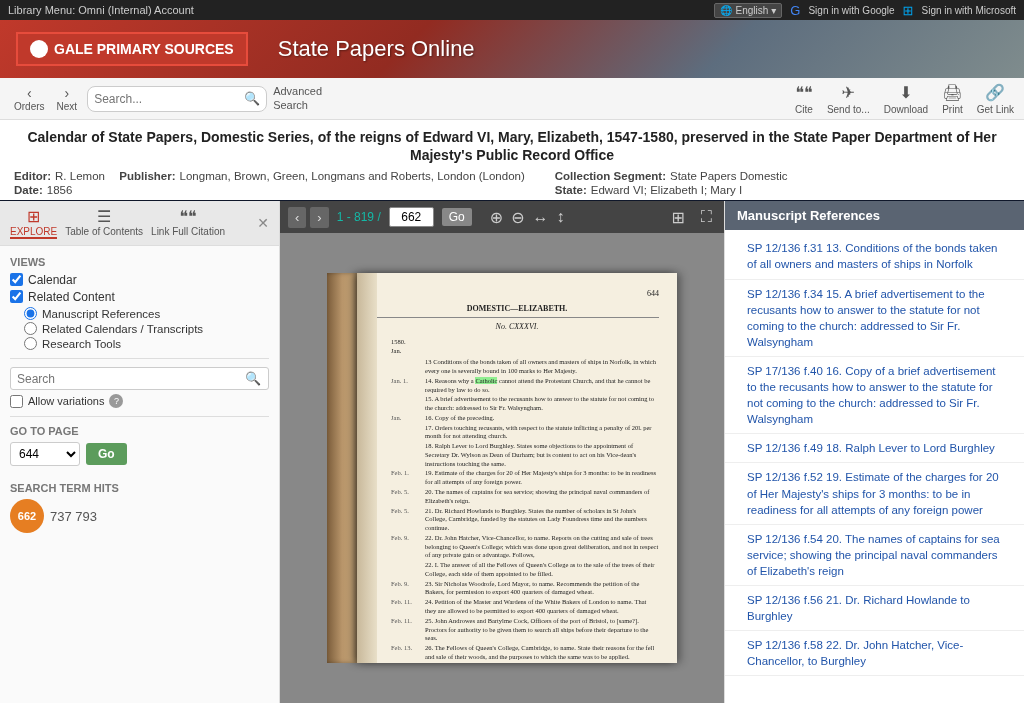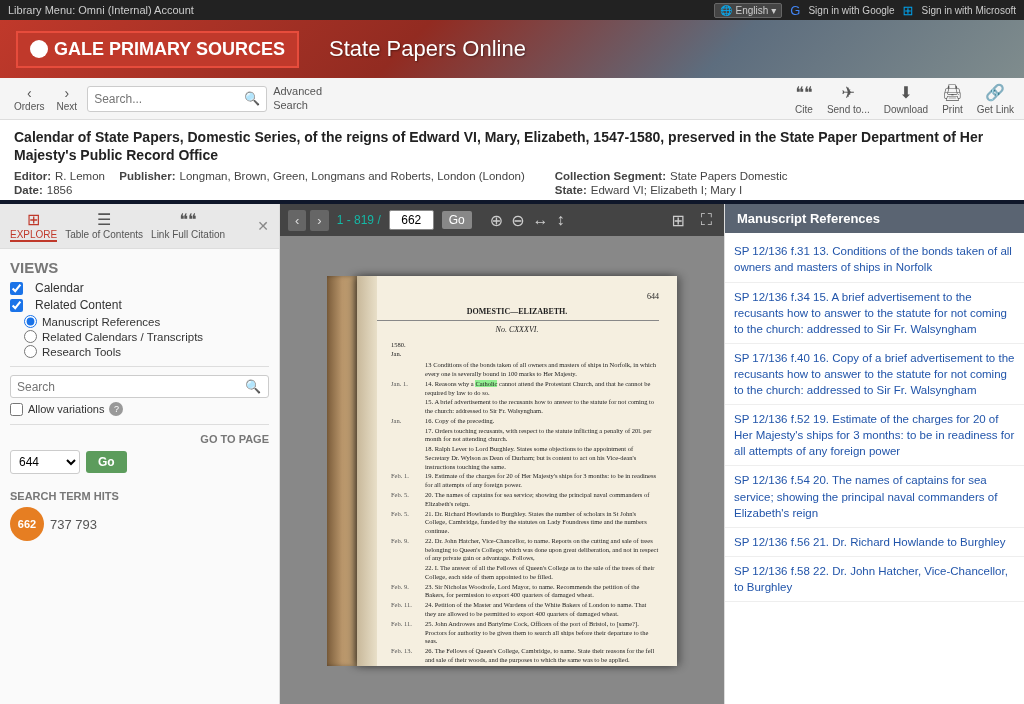--- a/index.html
+++ b/index.html
@@ -50,21 +50,21 @@
       display: flex;
       align-items: center;
       padding: 0 16px;
       position: relative;
     }
     .gale-logo {
       background: #c0392b;
       border: 2px solid #e74c3c;
       color: #fff;
       font-weight: bold;
-      font-size: 18px;
+      font-size: 14px;
       padding: 6px 12px;
       display: flex;
       align-items: center;
       gap: 6px;
       white-space: nowrap;
     }
     .gale-logo .circle-icon {
       width: 18px;
       height: 18px;
       background: #fff;
@@ -106,21 +106,21 @@
       border: none;
       background: none;
     }
     .nav-btn .arrow { font-size: 14px; }
     .search-box {
       display: flex;
       align-items: center;
       border: 1px solid #ccc;
       background: #fff;
       padding: 3px 6px;
-      border-radius: 3px;
+      border-radius: 8px;
       width: 180px;
       height: 26px;
     }
     .search-box input {
       border: none;
       outline: none;
       font-size: 12px;
       width: 100%;
       background: transparent;
     }
@@ -146,21 +146,22 @@
       cursor: pointer;
       border: none;
       background: none;
       gap: 2px;
     }
     .action-icon { font-size: 16px; }
 
     
     .doc-info {
       padding: 8px 14px 4px;
-      border-bottom: 4px solid #0f172a;
+      border-bottom: 1px solid #0f172a;
+      text-align: center;
     }
     .doc-title {
       font-size: 14px;
       font-weight: bold;
       color: #222;
       margin-bottom: 6px;
       line-height: 1.3;
     }
     .doc-meta {
       display: flex;
@@ -206,42 +207,42 @@
       align-items: center;
       font-size: 10px;
       color: #555;
       cursor: pointer;
     }
     .explore-tab .tab-icon { font-size: 16px; }
     .explore-tab.active { color: #c0392b; border-bottom: 2px solid #c0392b; }
     .close-btn { cursor: pointer; font-size: 14px; color: #888; border: none; background: none; }
 
     .explore-body { padding: 10px; overflow-y: auto; flex: 1; }
-    .section-label { font-size: 15px; font-weight: bold; color: #777; margin-bottom: 5px; text-transform: uppercase; }
-    .view-item { display: flex; align-items: flex-end; gap: 12px; margin-bottom: 3px; font-size: 12px; cursor: pointer; }
+    .section-label { font-size: 11px; font-weight: bold; color: #777; margin-bottom: 5px; text-transform: uppercase; }
+    .view-item { display: flex; align-items: flex-start; gap: 5px; margin-bottom: 3px; font-size: 12px; cursor: pointer; }
     .view-item input[type=checkbox] { accent-color: #1a73e8; }
     .radio-item { display: flex; align-items: center; gap: 5px; margin-bottom: 2px; font-size: 11.5px; cursor: pointer; margin-left: 14px; }
     .radio-item input[type=radio] { accent-color: #1a73e8; }
     .divider { border: none; border-top: 1px solid #ddd; margin: 8px 0; }
 
     .search-field {
       display: flex;
       align-items: center;
       border: 1px solid #ccc;
       border-radius: 3px;
       background: #fff;
       padding: 3px 6px;
       margin-bottom: 4px;
     }
     .search-field input { border: none; outline: none; font-size: 12px; flex: 1; }
     .allow-variations { display: flex; align-items: center; gap: 5px; font-size: 11px; margin-bottom: 8px; }
     .allow-variations input[type=checkbox] { accent-color: #1a73e8; }
     .help-icon { width: 14px; height: 14px; border-radius: 50%; background: #999; color: #fff; font-size: 9px; display: inline-flex; align-items: center; justify-content: center; cursor: pointer; }
 
-    .go-to-page-label { font-size: 11px; font-weight: bold; color: #777; text-transform: uppercase; margin-bottom: 5px; text-align: right; }
+    .go-to-page-label { font-size: 11px; font-weight: bold; color: #777; text-transform: uppercase; margin-bottom: 5px; }
     .goto-row { display: flex; align-items: center; gap: 6px; }
     .page-select {
       border: 1px solid #ccc;
       border-radius: 3px;
       padding: 3px 4px;
       font-size: 12px;
       background: #fff;
       width: 70px;
     }
     .go-btn {
@@ -351,21 +352,21 @@
       padding: 7px 12px;
       font-size: 13px;
       font-weight: bold;
     }
     .ref-scroll {
       overflow-y: auto;
       flex: 1;
       padding: 4px 0;
     }
     .ref-item {
-      padding: 6px 9px;
+      padding: 6px 22px;
       font-size: 11.5px;
       color: #2255aa;
       border-bottom: 1px solid #eee;
       cursor: pointer;
       line-height: 1.4;
     }
   </style>
 </head>
 <body>
 
@@ -639,20 +640,21 @@
       </div>
     </div>
   </div>
 
   <div class="ref-panel">
     <div class="ref-header">Manuscript References</div>
     <div class="ref-scroll">
       <div class="ref-item">SP 12/136 f.31 13. Conditions of the bonds taken of all owners and masters of ships in Norfolk</div>
       <div class="ref-item">SP 12/136 f.34 15. A brief advertisement to the recusants how to answer to the statute for not coming to the church: addressed to Sir Fr. Walsyngham</div>
       <div class="ref-item">SP 17/136 f.40 16. Copy of a brief advertisement to the recusants how to answer to the statute for not coming to the church: addressed to Sir Fr. Walsyngham</div>
+      <div class="ref-item">SP 12/136 f.49 18. Ralph Lever to Lord Burghley</div>
       <div class="ref-item">SP 12/136 f.52 19. Estimate of the charges for 20 of Her Majesty's ships for 3 months: to be in readiness for all attempts of any foreign power</div>
       <div class="ref-item">SP 12/136 f.54 20. The names of captains for sea service; showing the principal naval commanders of Elizabeth's reign</div>
       <div class="ref-item">SP 12/136 f.56 21. Dr. Richard Howlande to Burghley</div>
       <div class="ref-item">SP 12/136 f.58 22. Dr. John Hatcher, Vice-Chancellor, to Burghley</div>
 
     </div>
   </div>
 
 </div>
 

